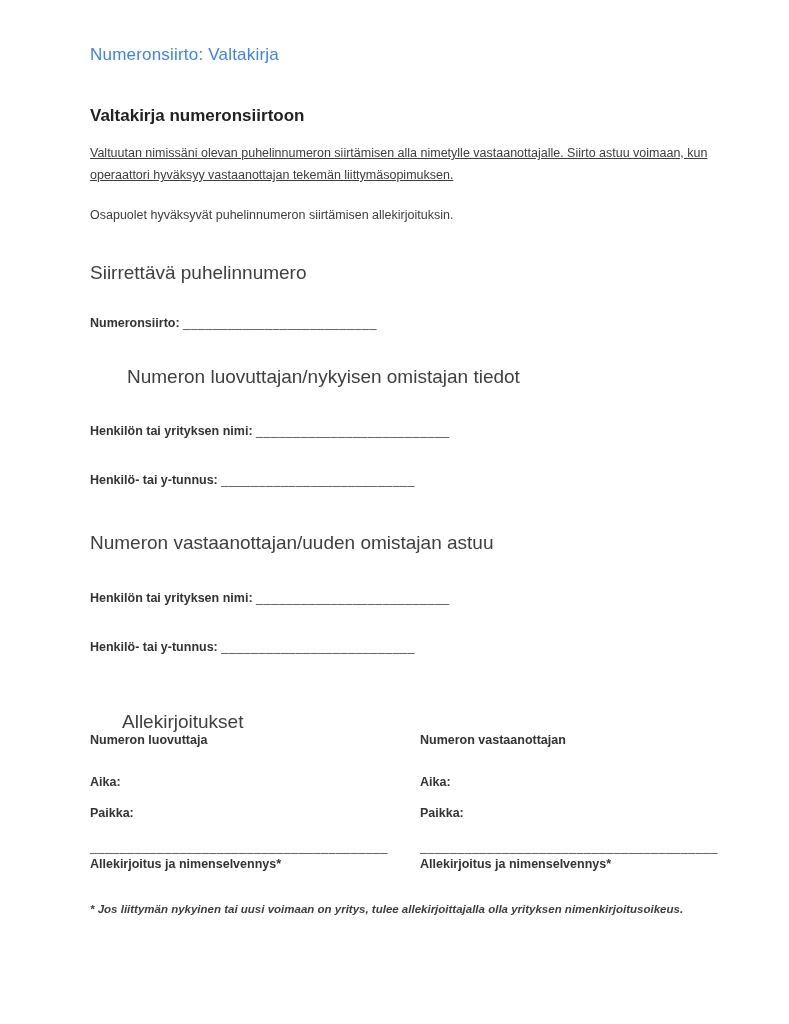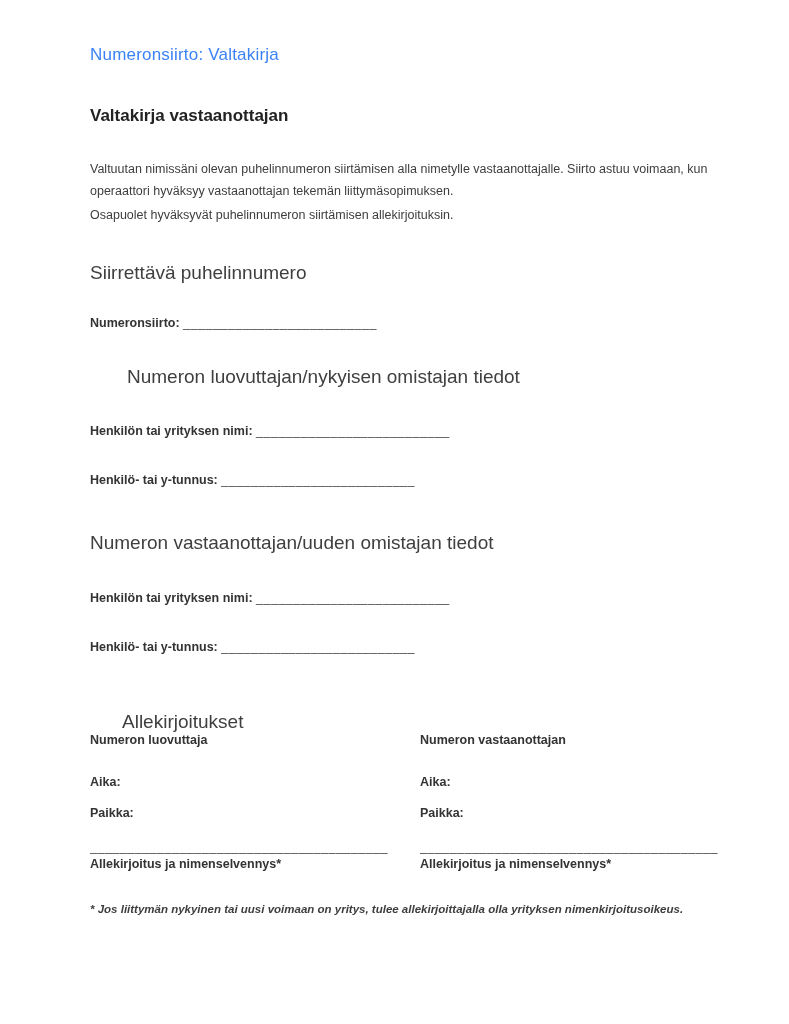--- a/index.html
+++ b/index.html
@@ -30,21 +30,21 @@
     font-weight: bold;
     color: #222222;
   }
   .body-text {
     left: 90px;
     width: 625px;
     font-size: 12.5px;
     line-height: 22px;
     color: #3d3d3d;
   }
-  .para1 { top: 158px; }
+  .para1 { top: 142px; text-decoration: underline; }
   .para2 { top: 204px; }
 
   .section-heading {
     left: 90px;
     font-size: 19px;
     font-weight: 400;
     color: #3f3f3f;
   }
   .h-number    { top: 262px; text-align: right; }
   .h-donor     { top: 366px; margin-left: 37px; }
@@ -88,21 +88,21 @@
     color: #3d3d3d;
   }
 </style>
 </head>
 <body>
 
 <div class="page">
 
   <div class="abs doc-header">Numeronsiirto: Valtakirja</div>
 
-  <div class="abs doc-title">Valtakirja vastaanottajan</div>
+  <div class="abs doc-title">Valtakirja numeronsiirtoon</div>
 
   <div class="abs body-text para1">Valtuutan nimissäni olevan puhelinnumeron siirtämisen alla nimetylle vastaanottajalle. Siirto astuu voimaan, kun operaattori hyväksyy vastaanottajan tekemän liittymäsopimuksen.</div>
   <div class="abs body-text para2">Osapuolet hyväksyvät puhelinnumeron siirtämisen allekirjoituksin.</div>
 
   <div class="abs section-heading h-number">Siirrettävä puhelinnumero</div>
 
   <div class="abs field-row f-phone">
     <span class="field-label">Numeronsiirto:</span>
     <span> </span>
     <span class="field-line">__________________________</span>
@@ -115,21 +115,21 @@
     <span> </span>
     <span class="field-line">__________________________</span>
   </div>
 
   <div class="abs field-row f-d-id">
     <span class="field-label">Henkilö- tai y-tunnus:</span>
     <span> </span>
     <span class="field-line">__________________________</span>
   </div>
 
-  <div class="abs section-heading h-recipient">Numeron vastaanottajan/uuden omistajan tiedot</div>
+  <div class="abs section-heading h-recipient">Numeron vastaanottajan/uuden omistajan astuu</div>
 
   <div class="abs field-row f-r-name">
     <span class="field-label">Henkilön tai yrityksen nimi:</span>
     <span> </span>
     <span class="field-line">__________________________</span>
   </div>
 
   <div class="abs field-row f-r-id">
     <span class="field-label">Henkilö- tai y-tunnus:</span>
     <span> </span>

